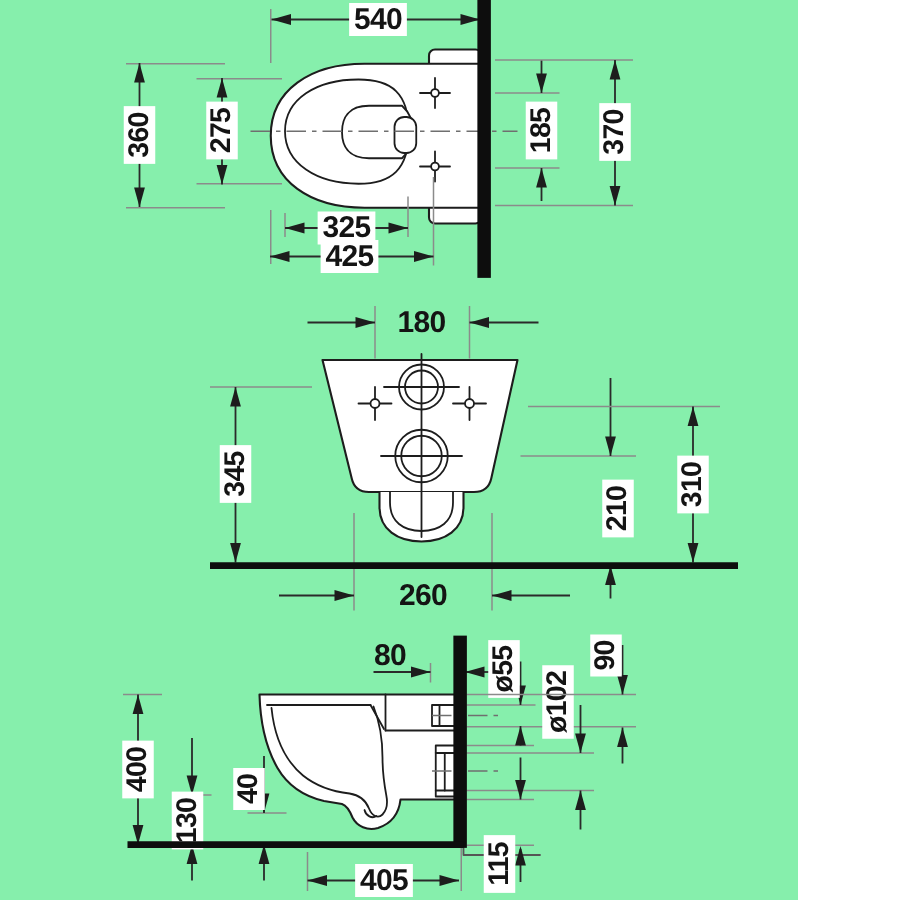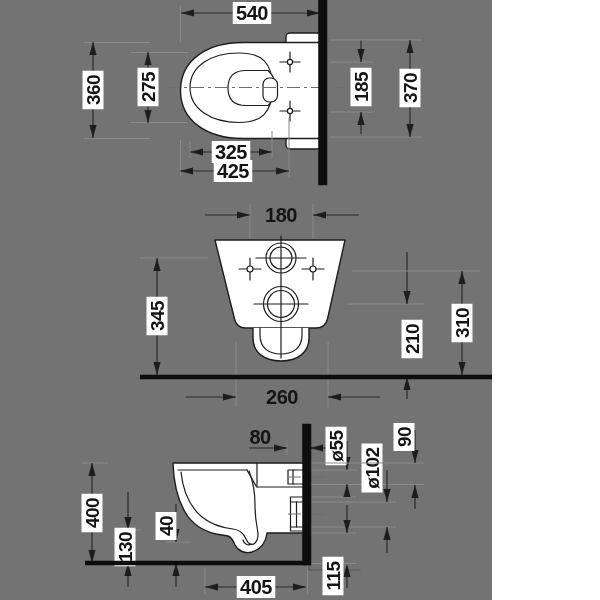--- a/index.html
+++ b/index.html
@@ -1,16 +1,16 @@
 <!DOCTYPE html>
 <html><head>
 <meta charset="utf-8">
 <style>
   html,body{margin:0;padding:0;background:#fff;}
-  .stage{position:relative;width:492px;height:600px;background:#737373;overflow:hidden;
+  .stage{position:relative;width:532px;height:600px;background:#86efac;overflow:hidden;
          font-family:"Liberation Sans", sans-serif;}
   svg text{font-family:"Liberation Sans", sans-serif;font-weight:700;fill:#141414;letter-spacing:-0.5px;}
   .outline{fill:#ffffff;stroke:#1d1d1d;stroke-width:1.4;stroke-linejoin:round;}
   .detail{fill:none;stroke:#1d1d1d;stroke-width:1.2;stroke-linejoin:round;stroke-linecap:round;}
   .thick{stroke:#0d0d0d;stroke-width:4.5;fill:#0d0d0d;}
   .cline{fill:none;stroke:#6f6f6f;stroke-width:1;stroke-dasharray:13 4 3 4;}
 </style>
 </head>
 <body>
 

